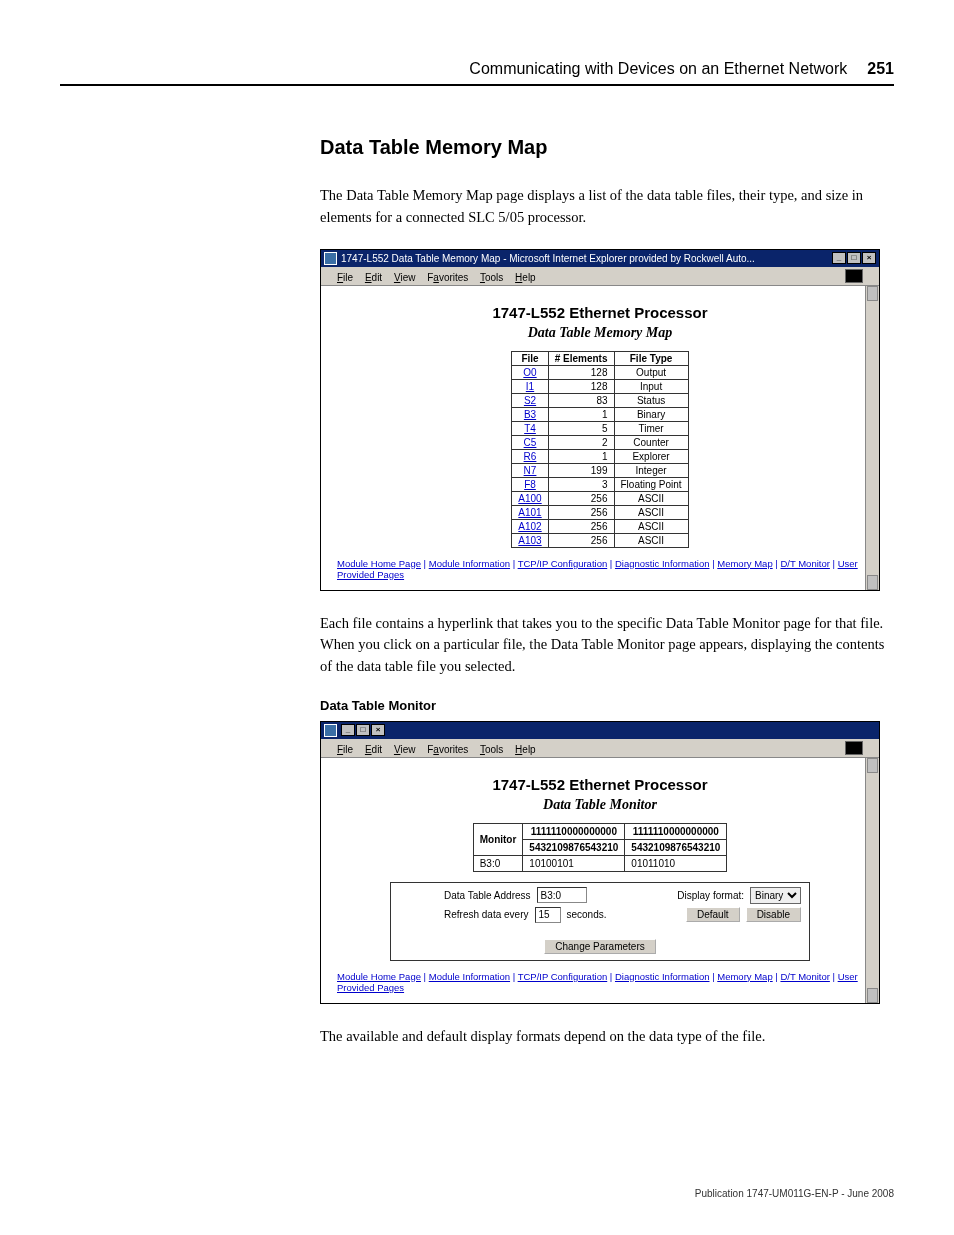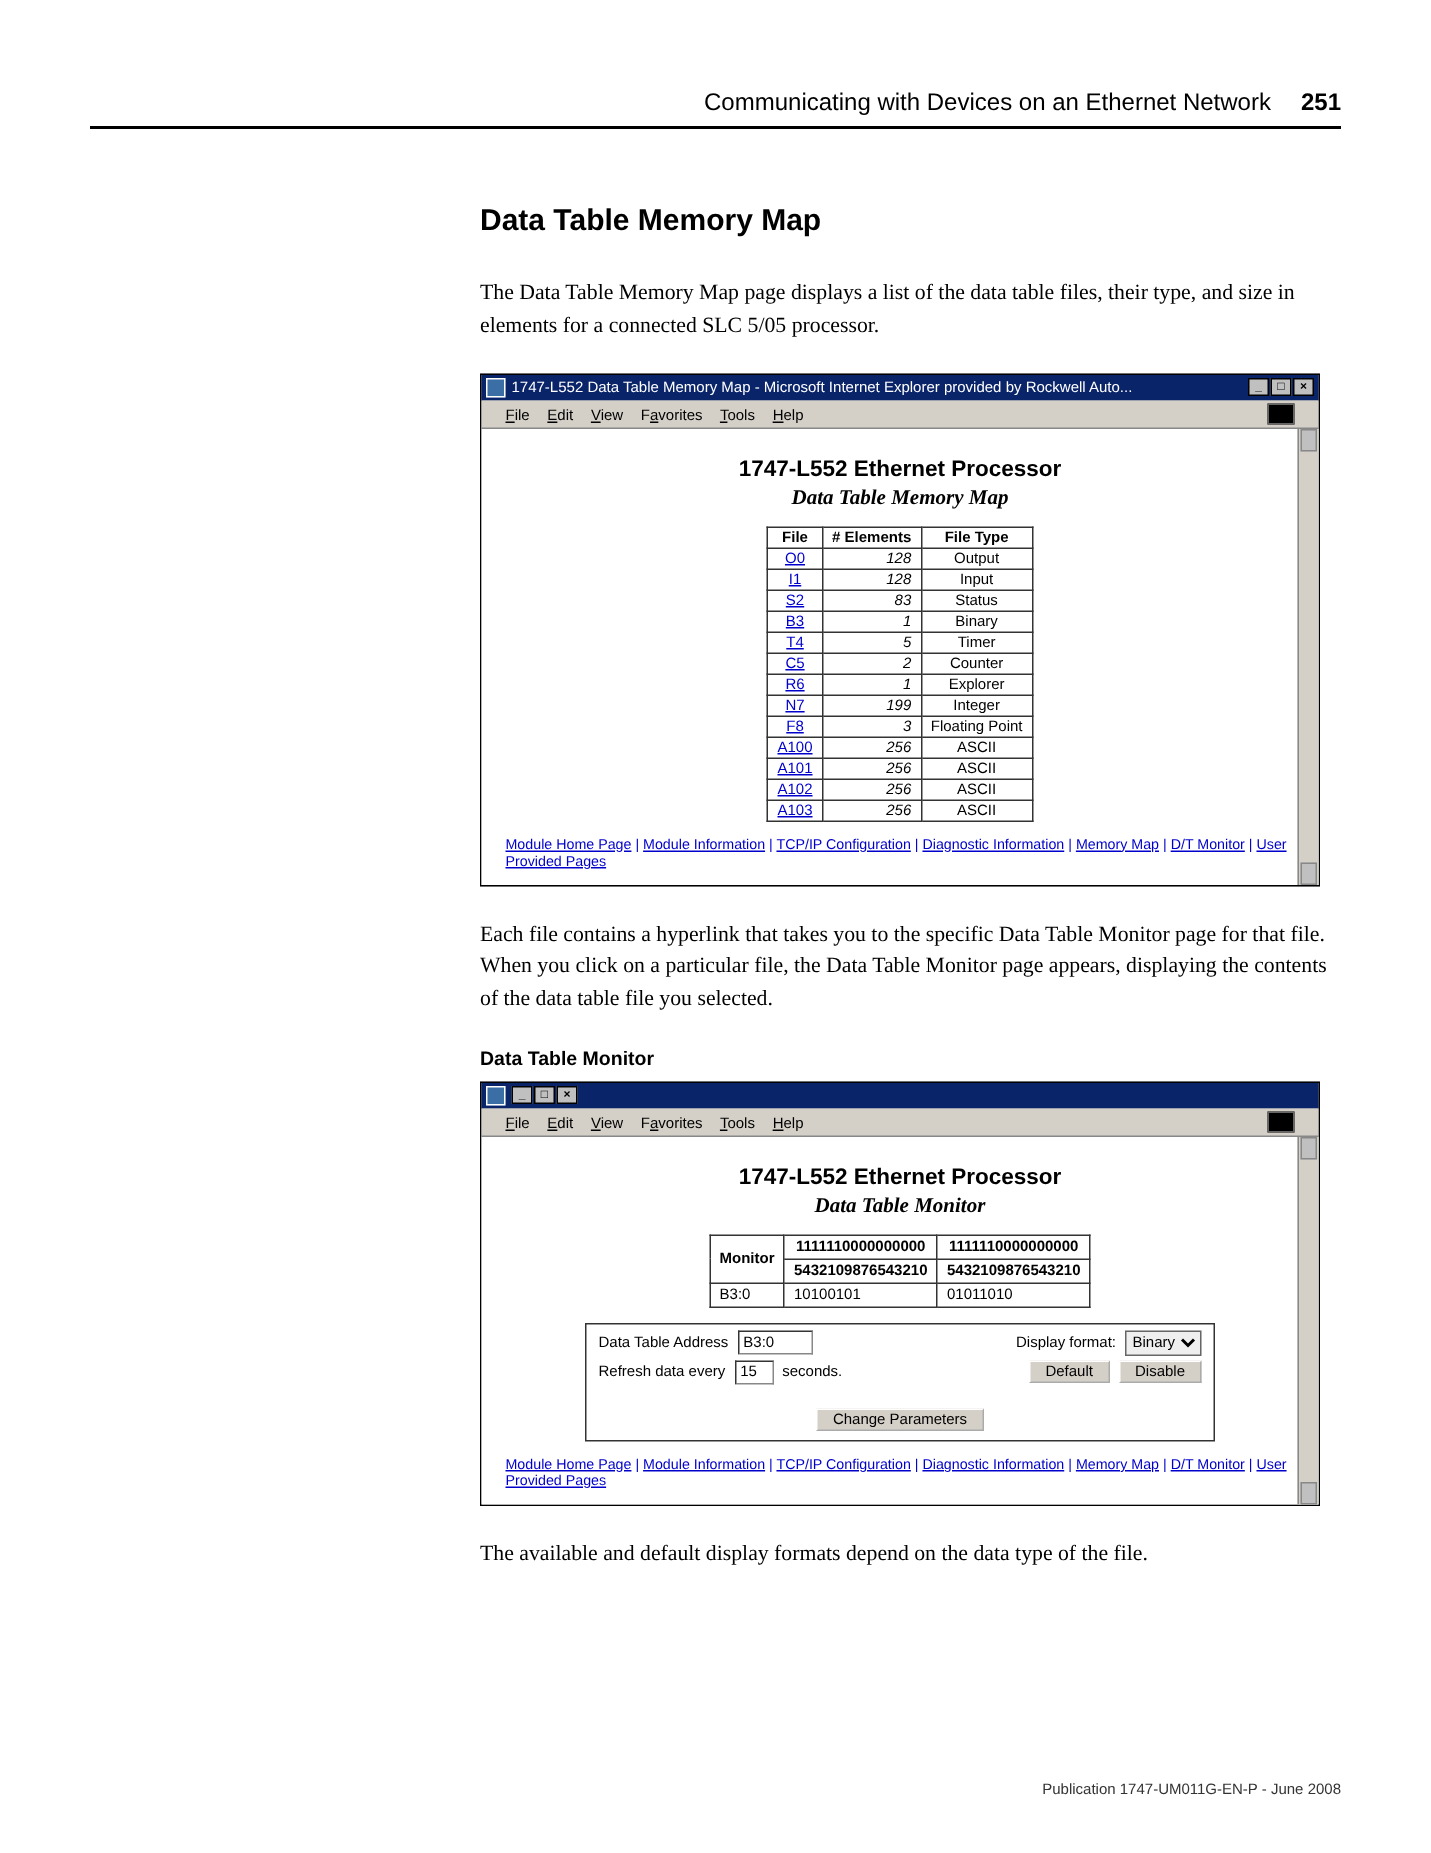--- a/index.html
+++ b/index.html
@@ -150,21 +150,21 @@
     border-collapse: collapse;
     margin: 0 auto 10px auto;
     font-size: 10px;
   }
   .dtable th, .dtable td {
     border: 1px solid #333;
     padding: 1px 6px;
     text-align: center;
   }
   .dtable th { font-weight: bold; background: #fff; }
-  .dtable td.num { text-align: right; font-style: italic; }
+  .dtable td.num { text-align: right; }
   .dtable td a { color: #0000cc; text-decoration: underline; }
   .bottom-links {
     font-size: 9.5px;
     color: #0000cc;
   }
   .bottom-links a { color: #0000cc; text-decoration: underline; }
 
   
   .mon-table {
     border-collapse: collapse;
@@ -176,21 +176,21 @@
     padding: 2px 6px;
   }
   .mon-table th { font-weight: bold; }
   .mon-controls {
     border: 1px solid #333;
     width: 420px;
     margin: 0 auto 10px auto;
     padding: 4px 8px 6px 8px;
     font-size: 10px;
   }
-  .mon-controls .row { display: flex; align-items: center; gap: 6px; margin-bottom: 3px; }
+  .mon-controls .row { display: flex; align-items: center; gap: 6px; margin-bottom: 3px; margin-left: 45px; }
   .mon-controls input.txt {
     font-size: 10px;
     font-family: inherit;
     height: 16px;
     border: 1px inset #888;
     background: #fff;
     padding: 0 3px;
   }
   .mon-controls select {
     font-size: 10px;

